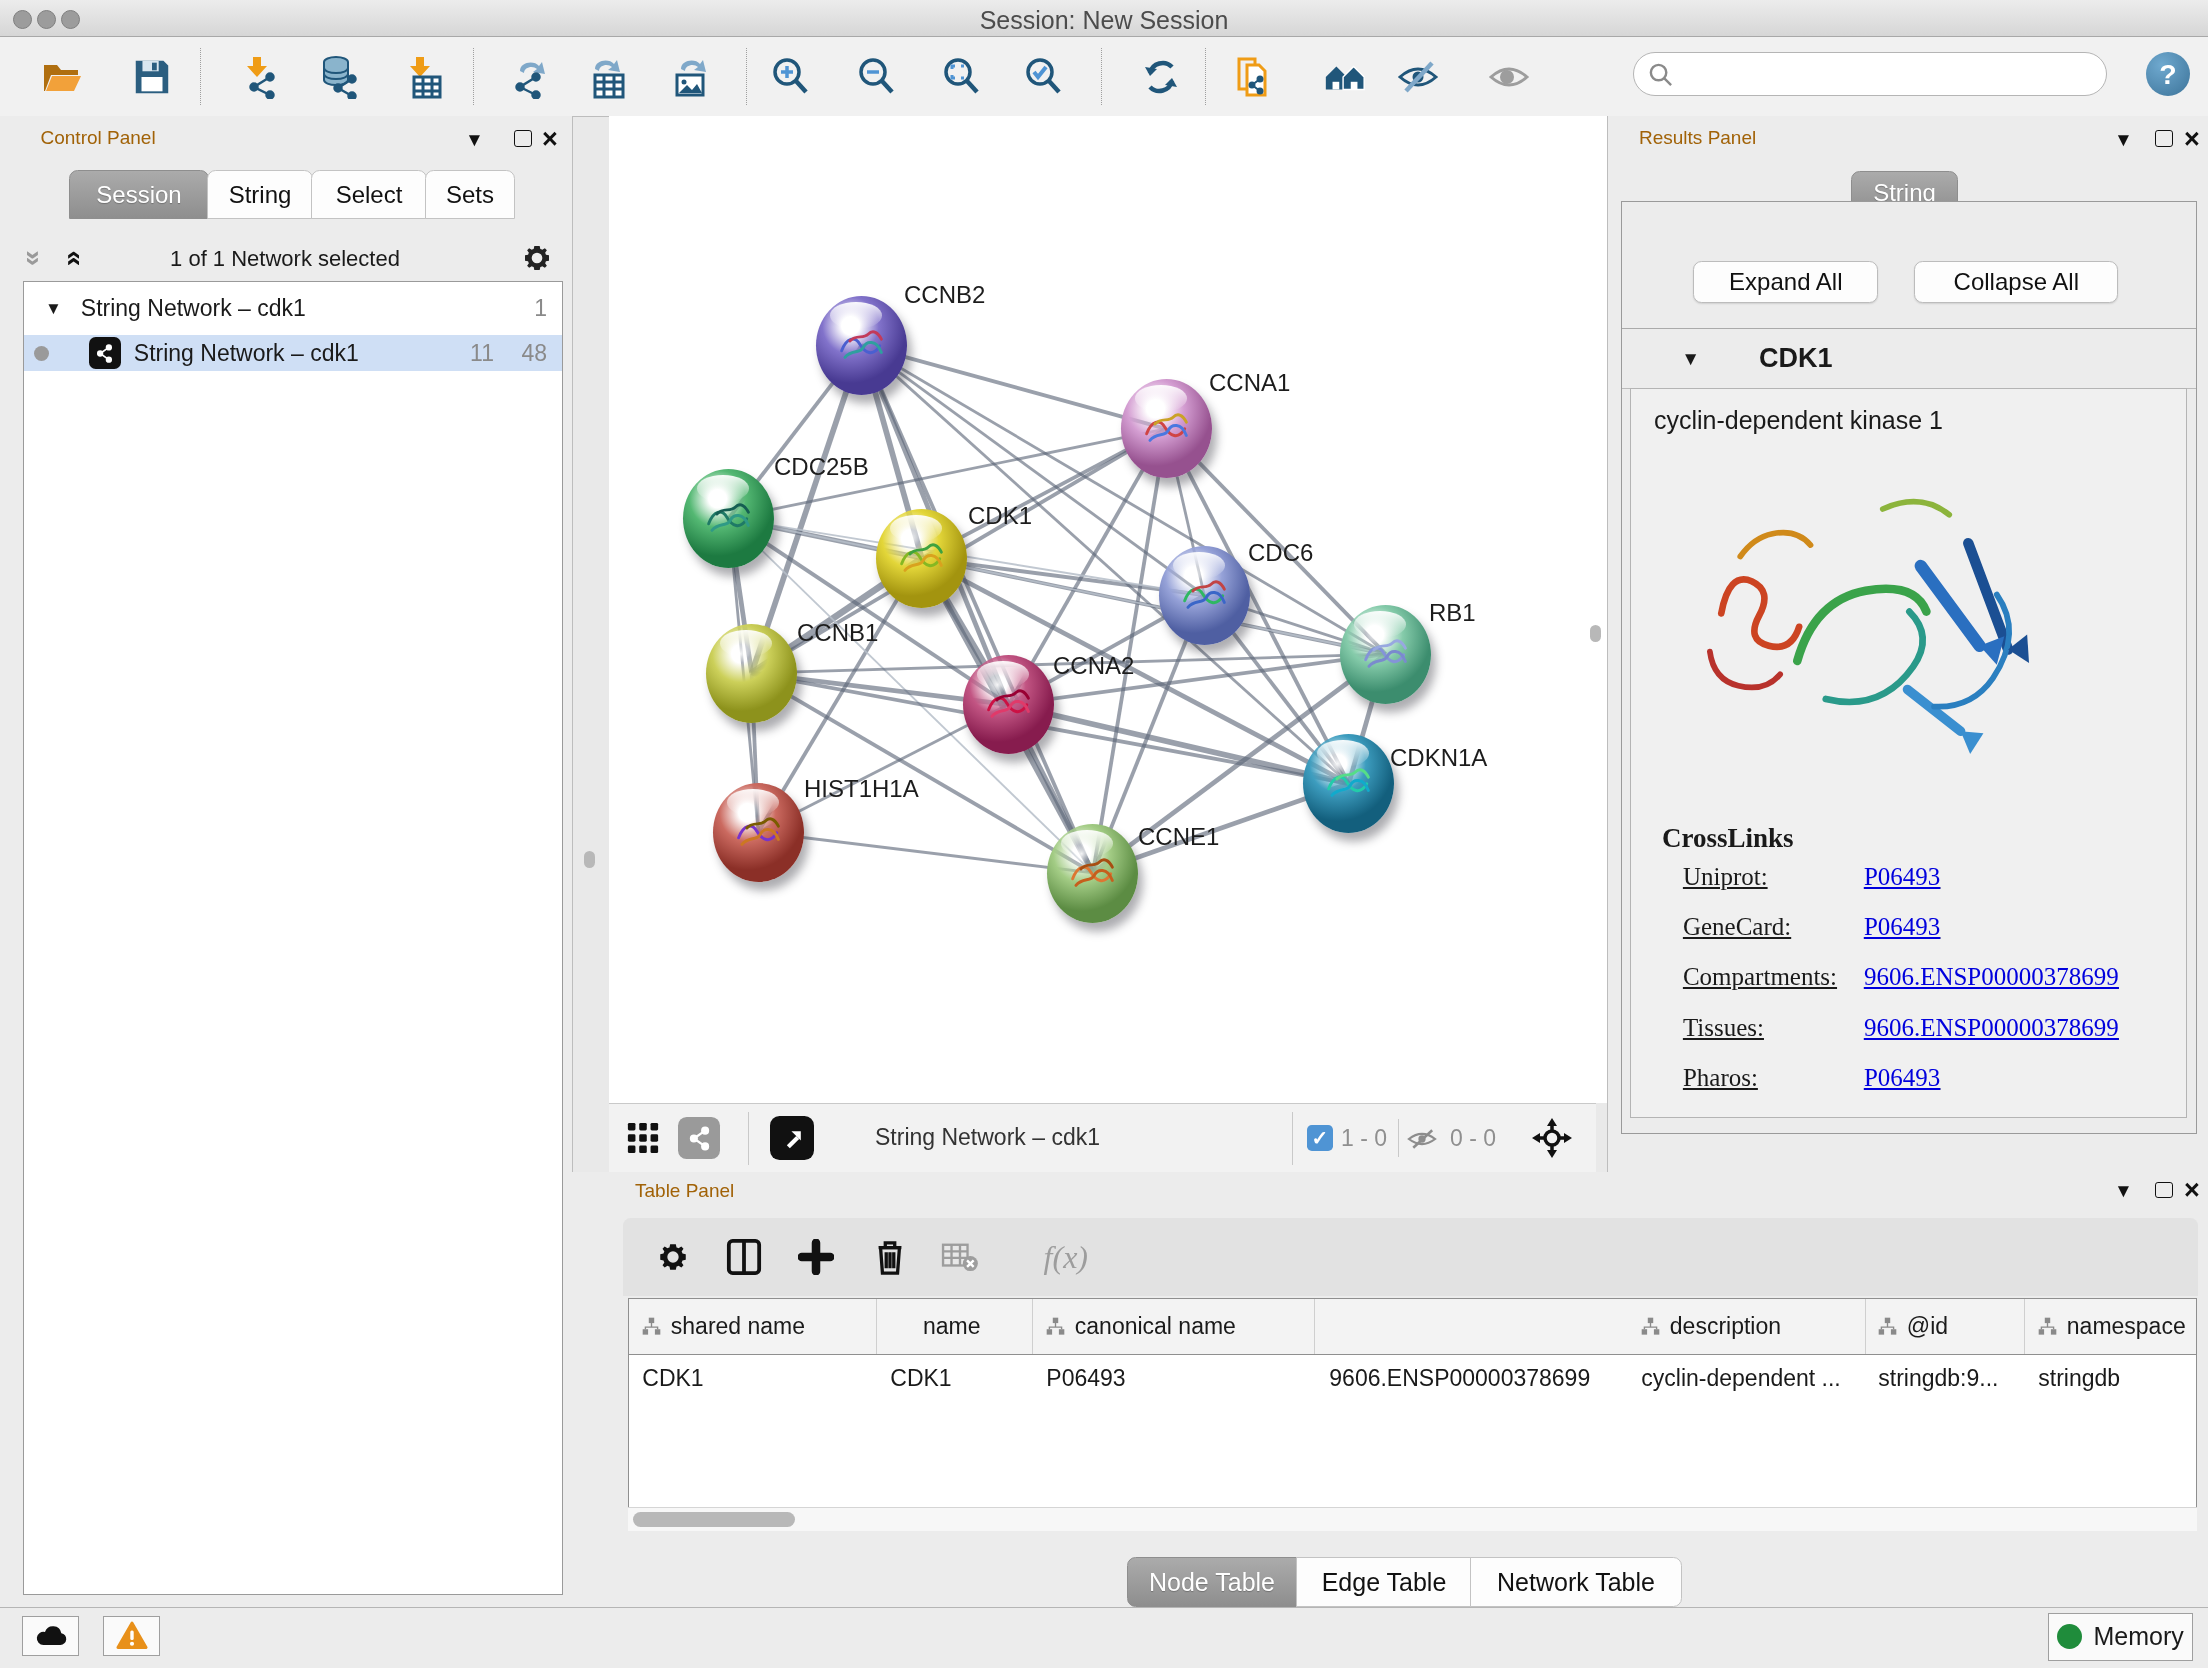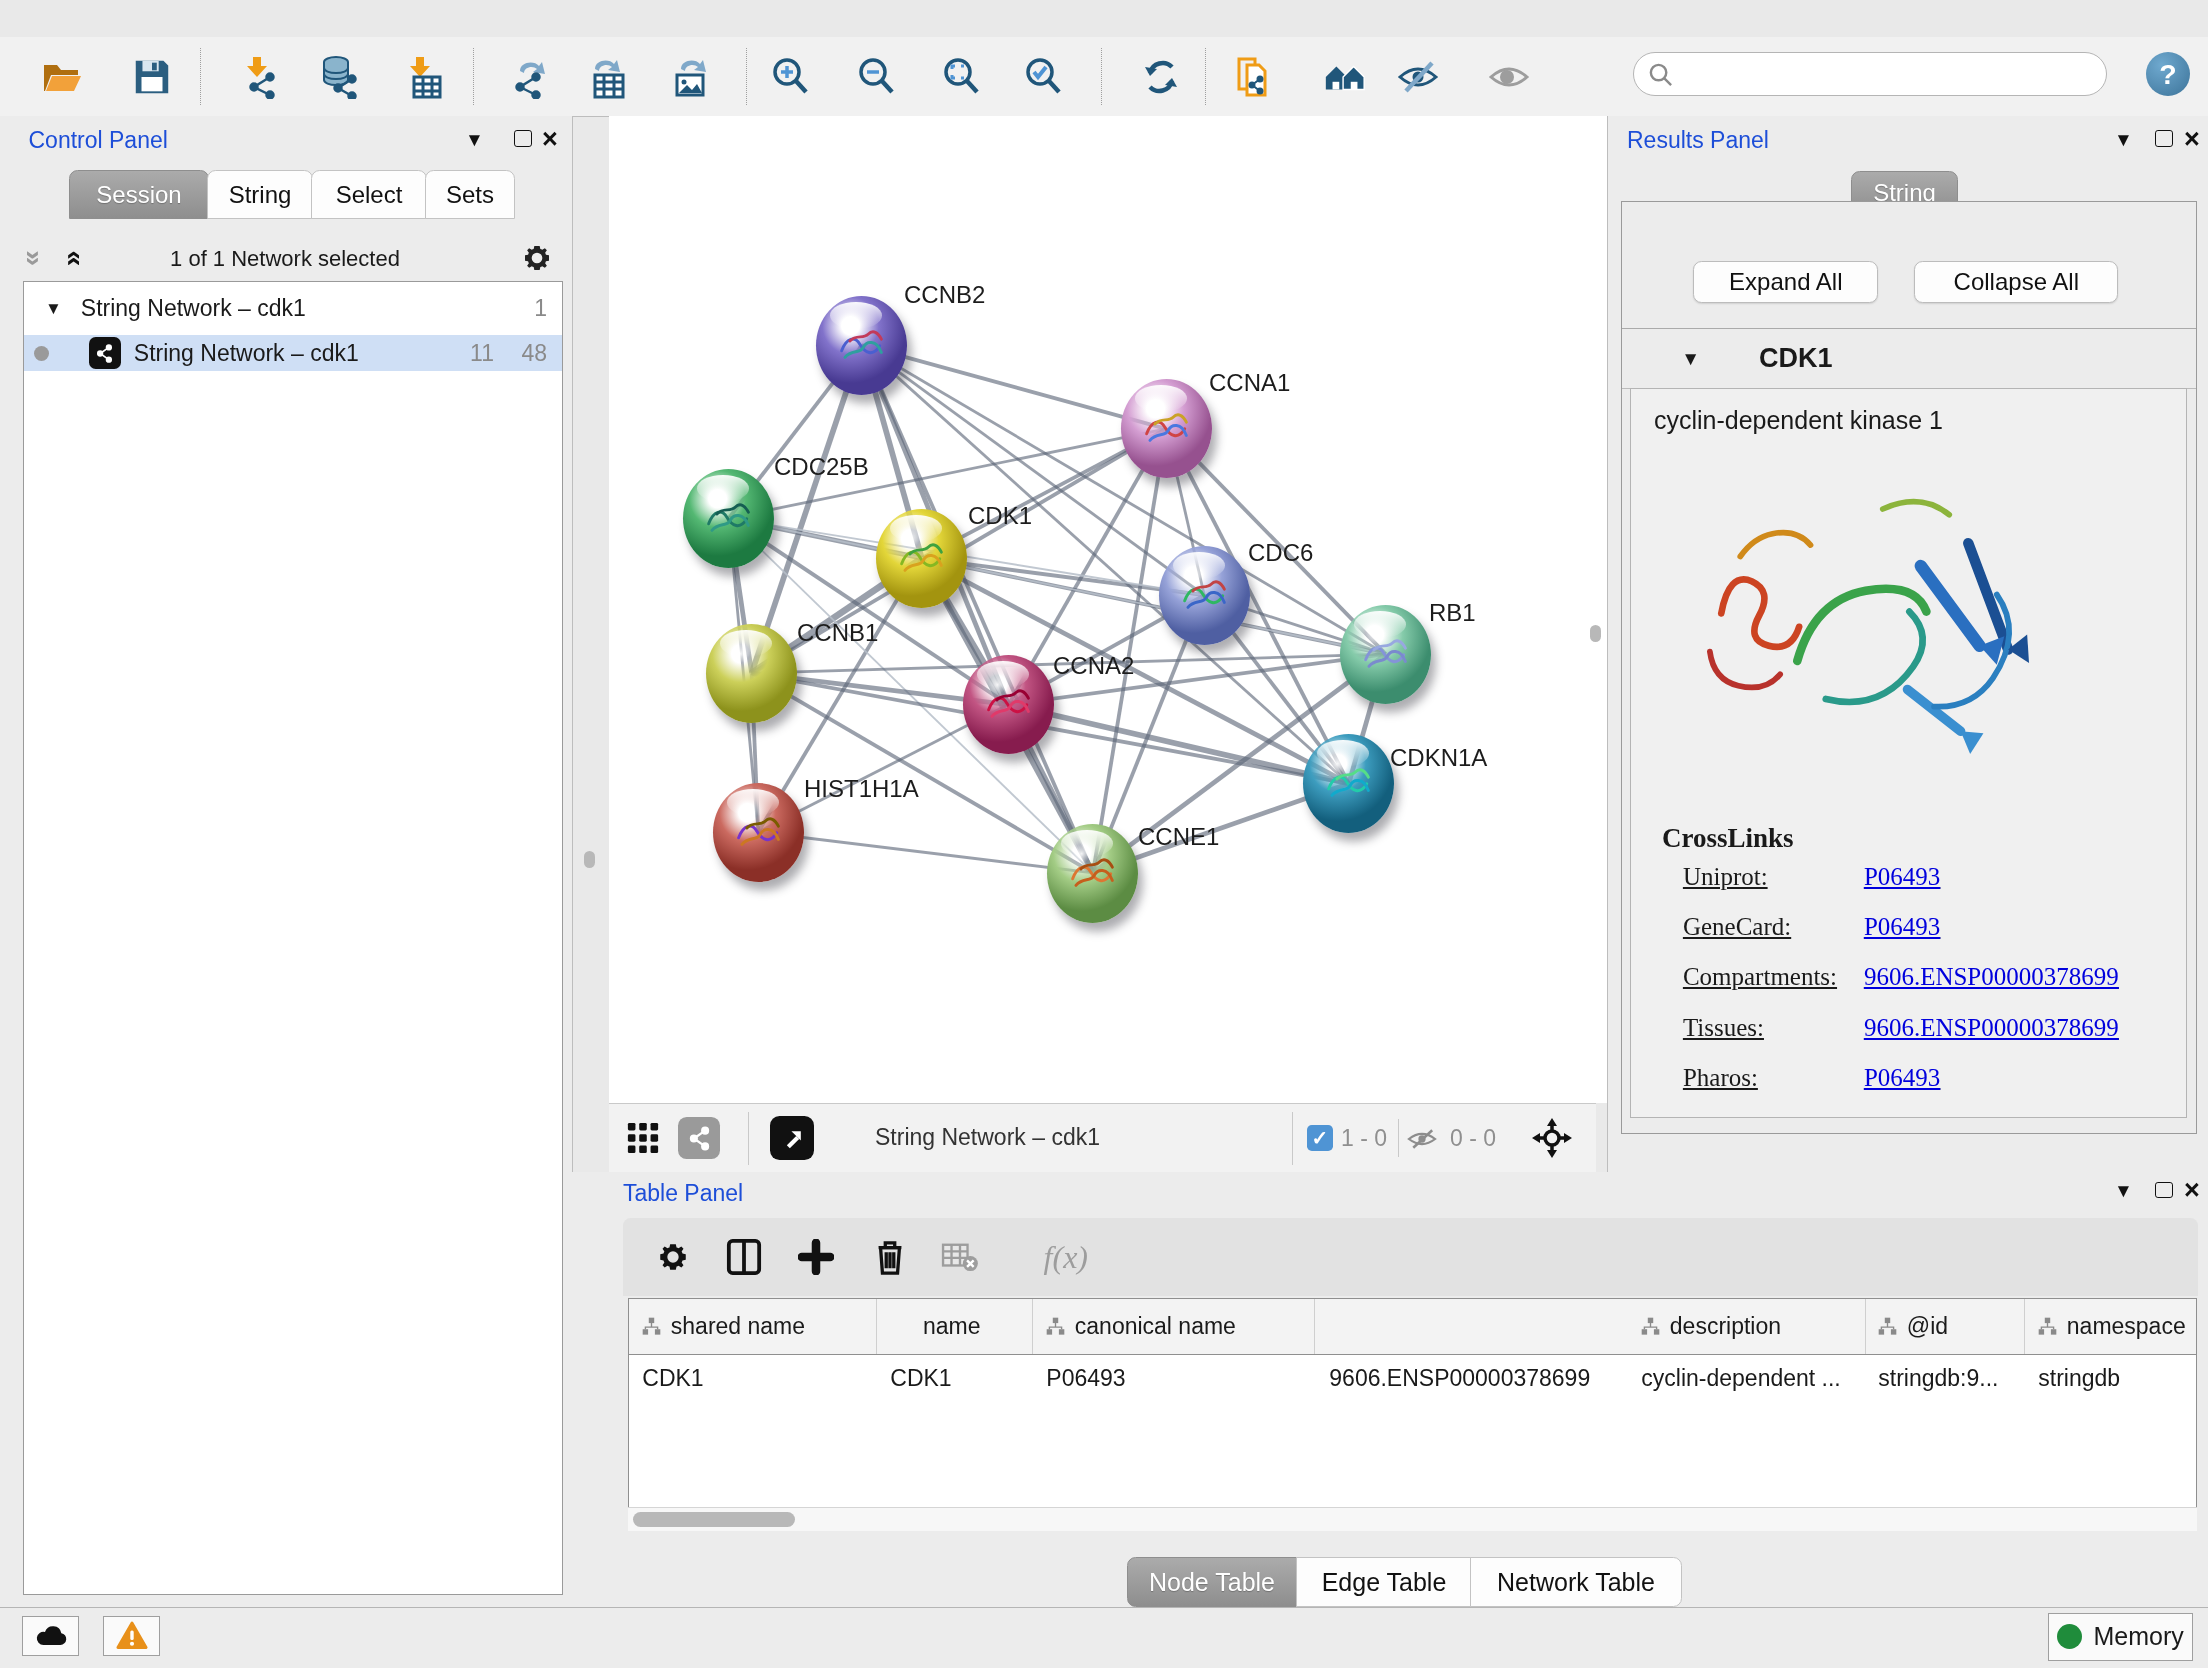--- a/index.html
+++ b/index.html
@@ -10,21 +10,21 @@
   .tl-dot{position:absolute;top:9.5px;width:17px;height:17px;border-radius:50%;background:#9c9c9c;border:1px solid #7f7f7f;}
   .win-title{position:absolute;left:0;top:5.7px;width:100%;text-align:center;font-size:25px;color:#4c4c4c;}
   
   .toolbar{position:absolute;left:0;top:37px;width:2208px;height:79px;background:#f1f1f1;border-bottom:1px solid #bdbdbd;}
   .tbtn{position:absolute;top:17px;width:46px;height:46px;display:flex;align-items:center;justify-content:center;}
   .tsep{position:absolute;top:11.4px;width:0;height:57px;border-left:1.9px dotted #9f9f9f;}
   .searchbox{position:absolute;left:1633px;top:15px;width:474px;height:44px;background:#fff;border:1px solid #b5b5b5;border-radius:22px;display:flex;align-items:center;padding-left:13.3px;box-sizing:border-box;}
   .searchbox input{border:none;outline:none;font-size:23px;flex:1;background:transparent;font-family:inherit;}
   .helpbtn{position:absolute;left:2146px;top:15px;width:44px;height:44px;border-radius:50%;background:radial-gradient(circle at 35% 30%,#6fa9cf,#3c7399);color:#fff;font-size:28.5px;font-weight:bold;display:flex;align-items:center;justify-content:center;}
   
-  .panel-title{font-size:23px;color:#1d4ed8;}
+  .panel-title{font-size:19px;color:#a16207;margin-left:12px;}
   .ph-caret{font-size:19px;color:#111;}
   .ph-float{display:inline-block;width:16px;height:14.3px;border:1.9px solid #111;border-radius:2.9px;}
   .ph-close{font-size:27px;font-weight:900;color:#111;line-height:1;}
   .tab{display:flex;align-items:center;justify-content:center;font-size:24px;border:1px solid #c3c3c3;background:#fdfdfd;color:#111;}
   .tab.active{background:linear-gradient(#ababab,#8e8e8e);color:#fff;border-color:#8e8e8e;text-shadow:0 1px 1px rgba(0,0,0,.25);}
   
   .control-panel{position:absolute;left:0;top:116px;width:572px;height:1491px;background:#ececec;border-right:1px solid #bdbdbd;}
   .cp-tabs .tab{position:absolute;height:47px;border-radius:8.6px 8.6px 0 0;}
   .status-row{position:absolute;left:0;top:126px;width:100%;height:38px;}
   .chev{position:absolute;font-size:28.5px;font-weight:bold;line-height:1;}
@@ -72,20 +72,26 @@
   .statusbar{position:absolute;left:0;top:1607px;width:2208px;height:61px;background:#ececec;border-top:1.9px solid #b5b5b5;padding-left:16px;}
   .sbtn{position:absolute;top:7.6px;width:55px;height:38px;background:#fafafa;border:1.9px solid #9f9f9f;display:flex;align-items:center;justify-content:center;}
   .membtn{position:absolute;left:2048px;top:4.8px;width:143px;height:46px;background:#fafafa;border:1.9px solid #9f9f9f;display:flex;align-items:center;justify-content:center;gap:11.4px;font-size:25px;}
   .memdot{width:25px;height:25px;border-radius:50%;background:#1f8c3b;}
 </style>
 </head>
 <body>
 
 <div id="app">
 
+  <div class="titlebar">
+    <span class="tl-dot" style="left:13.3px"></span>
+    <span class="tl-dot" style="left:37px"></span>
+    <span class="tl-dot" style="left:61px"></span>
+    <div class="win-title">Session: New Session</div>
+  </div>
 
   <div class="toolbar">
     <div class="tbtn" style="left:39px">
         <svg width="44" height="44" viewBox="0 0 44 44">
           <path d="M4 10h13l4 5h17v5H11L5 36H4z" fill="#b06f10"></path>
           <path d="M6 36l6-15h29l-7 15z" fill="#f2a13a"></path>
         </svg>
       </div>
     <div class="tbtn" style="left:129px">
         <svg width="42" height="42" viewBox="0 0 44 44">

